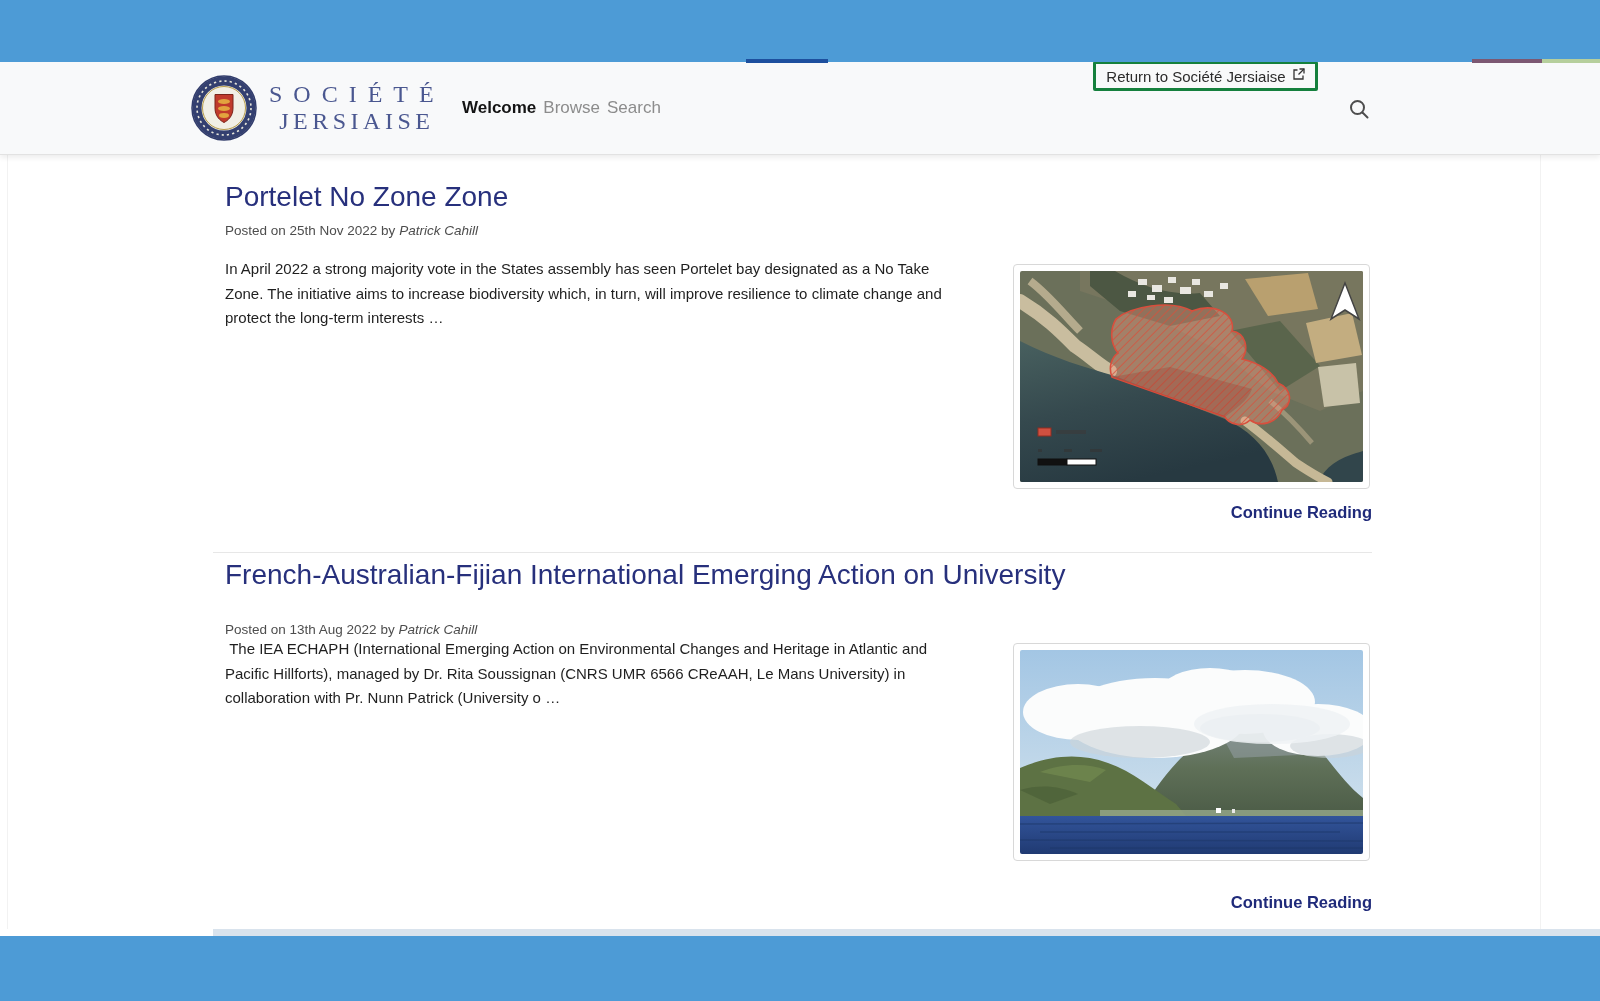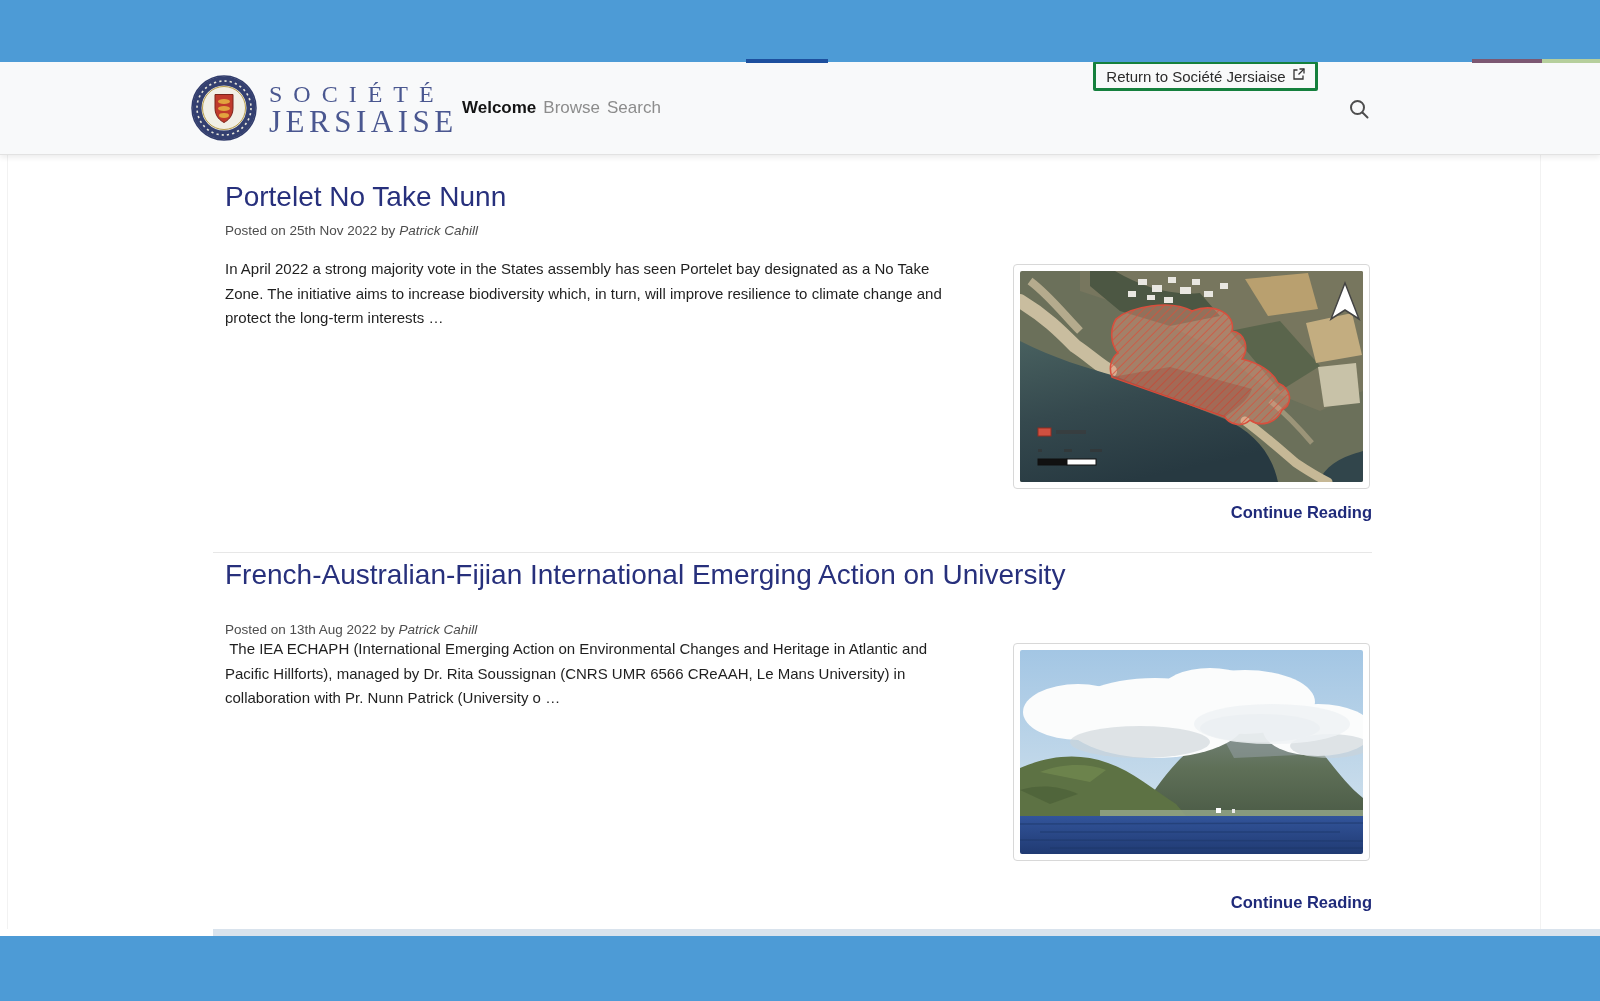--- a/index.html
+++ b/index.html
@@ -15,21 +15,21 @@
   .tab-purple { left:1472px; width:70px; background:#7c5872; }
   .tab-green  { left:1542px; width:58px; background:#b6cf9c; }
 
   
   .header { position:absolute; left:0; top:62px; width:1600px; height:93px; background:#f8f9fa;
             border-bottom:1px solid #e2e2e2; box-shadow:0 3px 5px rgba(0,0,0,0.07); z-index:2; }
   .logo { position:absolute; left:191px; top:13px; display:flex; align-items:center; cursor:pointer; }
   .logo-seal { width:66px; height:66px; }
   .logo-word { margin-left:12px; font-family:"Liberation Serif", serif; color:#4a5790; }
   .logo-line1 { font-size:24px; letter-spacing:11px; line-height:27px; }
-  .logo-line2 { font-size:31px; letter-spacing:4.5px; line-height:27px; }
+  .logo-line2 { font-size:24px; letter-spacing:4.5px; line-height:27px;text-align:center; }
 
   .nav { position:absolute; left:462px; top:36px; display:flex; gap:7px; font-size:17px; }
   .nav-item { color:#8c8c8c; cursor:pointer; }
   .nav-item.active { color:#141414; font-weight:700; }
 
   .return-btn { position:absolute; left:1093px; top:-1px; height:30px; width:225px;
                 border:3px solid #15803d; border-radius:2px; background:transparent;
                 display:flex; align-items:center; justify-content:center; gap:7px;
                 font-size:15px; color:#2b2b2b; cursor:pointer; z-index:1; }
   .ext-icon { width:12px; height:12px; margin-top:-4px; }
@@ -114,21 +114,21 @@
         <line x1="14.5" y1="14.5" x2="19.5" y2="19.5" stroke="#4d4d4d" stroke-width="2" stroke-linecap="round"></line>
       </svg>
     </button>
   </div>
 
   <div class="edge edge-l"></div>
   <div class="edge edge-r"></div>
 
   <main class="content">
 
-    <h2 class="post-title p1-title">Portelet No Take Nunn</h2>
+    <h2 class="post-title p1-title">Portelet No Zone Zone</h2>
     <p class="post-meta p1-meta"><span>Posted on 25th Nov 2022 by </span><em>Patrick Cahill</em></p>
     <p class="excerpt p1-excerpt">In April 2022 a strong majority vote in the States assembly has seen Portelet bay designated as a No Take Zone. The initiative aims to increase biodiversity which, in turn, will improve resilience to climate change and protect the long-term interests …</p>
 
     <div class="thumb-card p1-thumb">
       <svg viewBox="0 0 343 211" width="343" height="211">
         <defs>
           <linearGradient id="seaGrad" x1="0" y1="0" x2="0.4" y2="1">
             <stop offset="0" stop-color="#48605f"></stop>
               <stop offset="0.5" stop-color="#35494e"></stop>
               <stop offset="1" stop-color="#273941"></stop>

